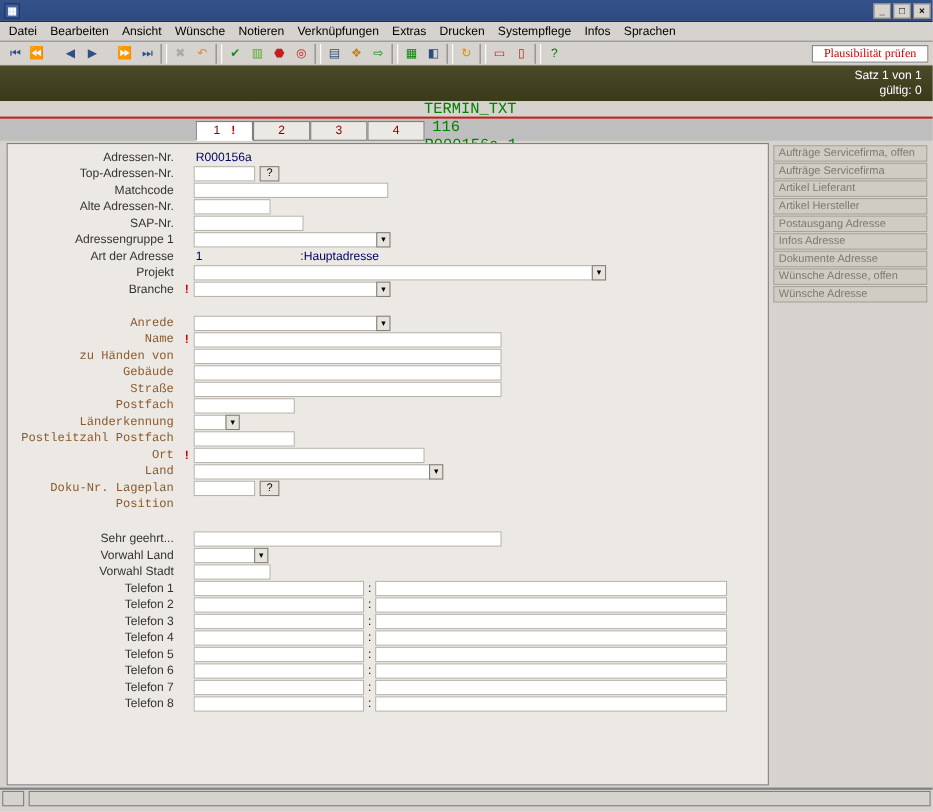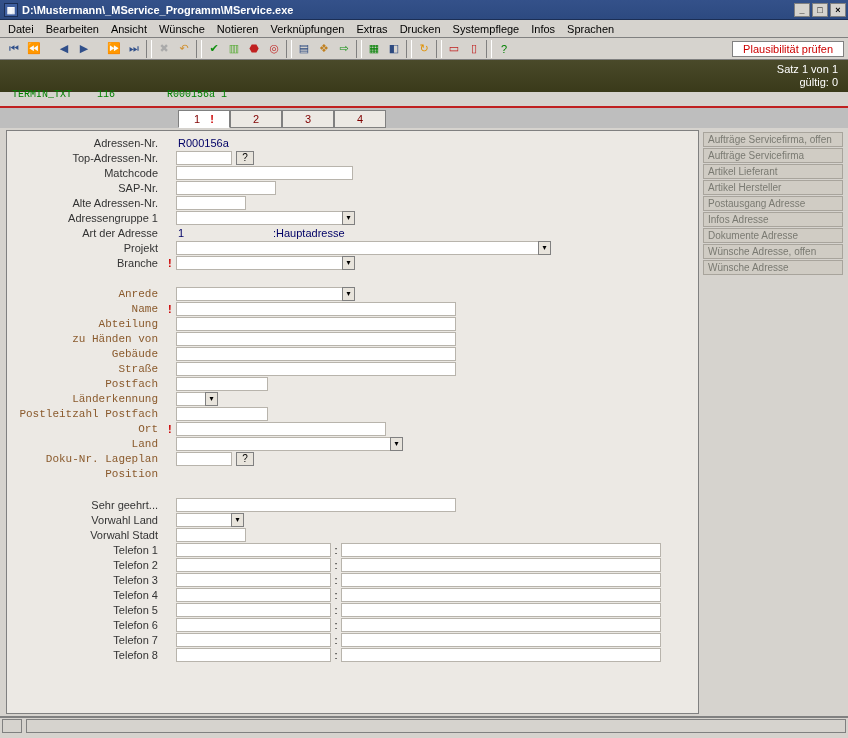--- a/index.html
+++ b/index.html
@@ -62,40 +62,41 @@
     margin:0 2px;
   }
   .toolbar .sep-plain { width:10px; }
   .toolbar .right-btn {
     margin-left:auto;
     background:#fff;
     border:1px solid #808080;
     color:#cc0000;
     padding:1px 10px;
     font-size:11px;
+    font-family:Liberation Serif, serif;
   }
   .bigheader {
     background: linear-gradient(#4a4a2a,#3a3a1a);
     height:32px;
     padding:0 10px;
     display:flex;align-items:center;
     color:#e0a038;
     font-family: Verdana, sans-serif;
     font-size:18px;
   }
   .bigheader .right {
     margin-left:auto;color:#fff;font-size:11px;text-align:right;line-height:13px;
   }
   .subheader {
     background:#d6d3ce;height:16px;
     font-family:"Courier New",monospace;
-    font-size:10px;color:#008000;
+    font-size:14px;color:#008000;
     padding:0 4px 10px 12px;
     border-bottom:2px solid #c02020;
-    display:flex;align-items:center;
+    display:flex;align-items:center;flex-direction:column;
   }
   .subheader .c1{width:85px;}
   .subheader .c2{width:70px;}
   .subheader .c3{}
   .tabstrip {
     background:#bebebe;height:20px;
     display:flex;align-items:flex-end;
     padding-left:178px;
   }
   .tabstrip .tab {
@@ -170,21 +171,20 @@
   .statusbar .s1{width:20px;}
   .statusbar .s2{flex:1;}
   .lbl.brown{color:#8a5a2c;font-family:Liberation Mono, monospace;}
   .colon{width:10px;text-align:center;}
 </style>
 </head>
 <body>
 
 <div class="titlebar">
   <div class="icon-box">▦</div>
-  <span>D:\Mustermann\_MService_Programm\MService.exe</span>
   <div class="spacer"></div>
   <div class="winbtn">_</div>
   <div class="winbtn">□</div>
   <div class="winbtn">×</div>
 </div>
 
 <div class="menubar">
   <span>Datei</span>
   <span>Bearbeiten</span>
   <span>Ansicht</span>
@@ -268,28 +268,28 @@
       <div class="nobang"></div>
       <input class="txt" style="width: 56px;">
       <div class="qbtn">?</div>
     </div>
     <div class="row">
       <div class="lbl">Matchcode</div>
       <div class="nobang"></div>
       <input class="txt" style="width: 177px;">
     </div>
     <div class="row">
+      <div class="lbl">Alte Adressen-Nr.</div>
+      <div class="nobang"></div>
+      <input class="txt" style="width: 70px;">
+    </div>
+    <div class="row">
       <div class="lbl">SAP-Nr.</div>
       <div class="nobang"></div>
       <input class="txt" style="width: 100px;">
-    </div>
-    <div class="row">
-      <div class="lbl">Alte Adressen-Nr.</div>
-      <div class="nobang"></div>
-      <input class="txt" style="width: 70px;">
     </div>
     <div class="row">
       <div class="lbl">Adressengruppe 1</div>
       <div class="nobang"></div>
       <input class="txt" style="width: 167px;">
       <div class="dd">▾</div>
     </div>
     <div class="row">
       <div class="lbl">Art der Adresse</div>
       <div class="nobang"></div>
@@ -313,25 +313,20 @@
 
     <div class="row">
         <div class="lbl brown">Anrede</div>
         <div class="nobang"></div>
       <input class="txt" style="width: 167px;">
         <div class="dd">▾</div>
       </div>
     <div class="row">
         <div class="lbl brown">Name</div>
         <div class="bang">!</div>
-      <input class="txt" style="width: 280px;">
-      </div>
-    <div class="row">
-        <div class="lbl brown">Abteilung</div>
-        <div class="nobang"></div>
       <input class="txt" style="width: 280px;">
       </div>
     <div class="row">
         <div class="lbl brown">zu Händen von</div>
         <div class="nobang"></div>
       <input class="txt" style="width: 280px;">
       </div>
     <div class="row">
         <div class="lbl brown">Gebäude</div>
         <div class="nobang"></div>

